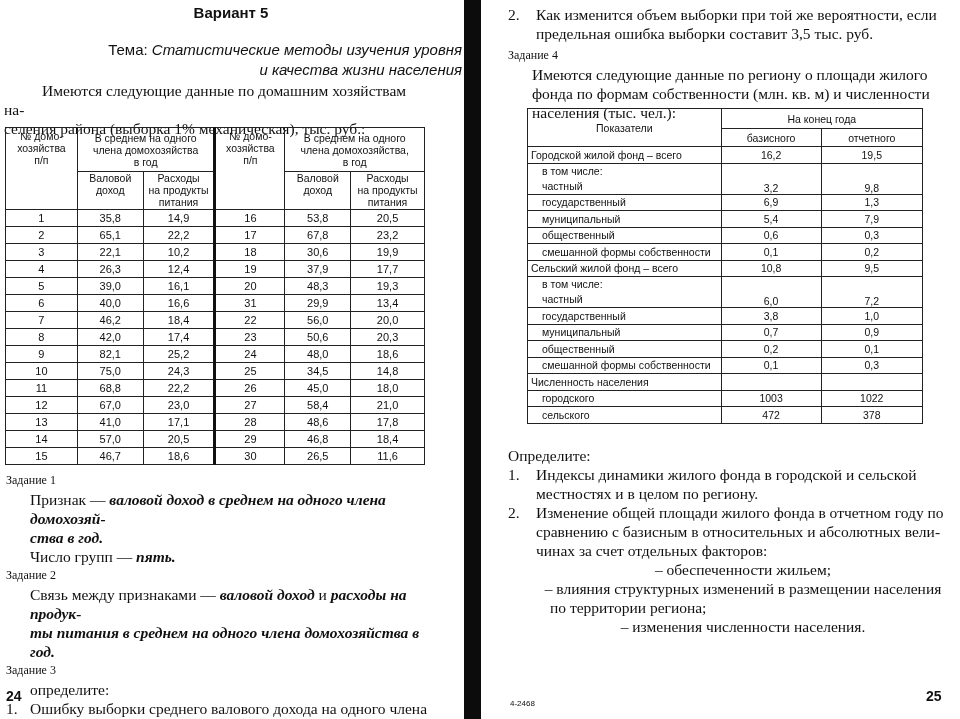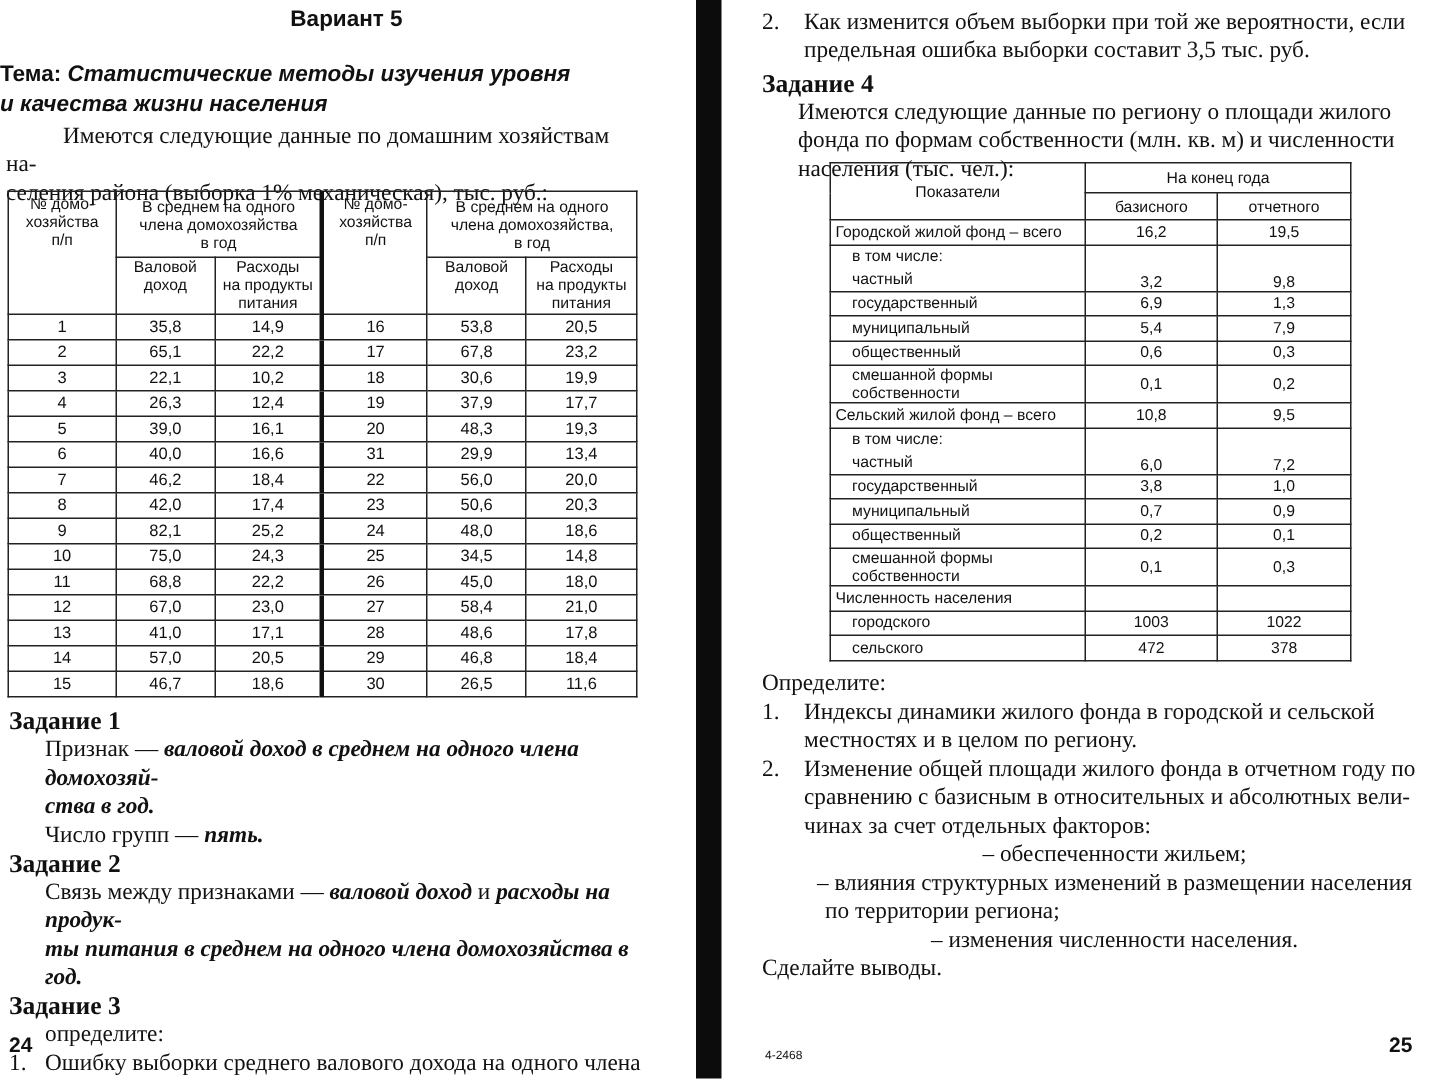--- a/index.html
+++ b/index.html
@@ -4,32 +4,32 @@
 <style>
   html, body { margin:0; padding:0; }
   body { width:960px; height:719px; position:relative; background:#fff; overflow:hidden; color:#111; font-family:"Liberation Serif", serif; }
   .page { position:absolute; top:0; height:719px; }
   .left { left:0; width:462px; }
   .right { left:482px; width:478px; }
   .binding { position:absolute; left:464px; top:0; width:17px; height:719px; background:#0c0c0c; }
   .sans { font-family:"Liberation Sans", sans-serif; }
   .abs { position:absolute; }
   .variant { left:0; width:462px; top:4px; text-align:center; font-size:15px; font-weight:bold; }
-  .topic { left:0; width:462px; top:40px; text-align:left; font-size:15px; font-weight:bold; line-height:20px; }
+  .topic { left:0; width:462px; top:40px; text-align:right; font-size:15px; font-weight:normal; line-height:20px; }
   .topic i { font-style:italic; }
   .para { font-size:15.5px; line-height:19px; }
   .indent { text-indent:42px; }
   table.tbl { position:absolute; border-collapse:collapse; font-family:"Liberation Sans", sans-serif; font-size:10.5px; }
   table.tbl td { border:1px solid #222; text-align:center; padding:0 2px; line-height:12px; }
   .lt td.thick { border-left:3px solid #111; }
   .lt tr.data td { height:16px; font-size:11px; }
   .rt td { font-size:10.5px; }
   .rt td.lbl { text-align:left; padding-left:3px; }
   .rt td.sub { padding-left:14px; }
-  .task-h { font-weight:bold; font-size:17px; }
+  .task-h { font-weight:normal; font-size:12px; }
   .bi { font-weight:bold; font-style:italic; }
   .pnum { font-family:"Liberation Sans", sans-serif; font-weight:bold; font-size:14px; }
   .li { position:relative; padding-left:28px; }
   .li .n { position:absolute; left:0; top:0; }
   .dash { padding-left:28px;text-align:center; }
 </style>
 </head>
 <body>
 
 <div class="page left">
@@ -240,21 +240,21 @@
       <div>предельная ошибка выборки составит 3,5 тыс. руб.</div>
     </div>
     <div class="task-h" style="margin-top:3px;">Задание 4</div>
     <div style="padding-left:24px;">
       <div>Имеются следующие данные по региону о площади жилого</div>
       <div>фонда по формам собственности (млн. кв. м) и численности</div>
       <div>населения (тыс. чел.):</div>
     </div>
   </div>
 
-  <table class="tbl rt" style="left:45px; top:108px; width:348px;margin-left:26px;">
+  <table class="tbl rt" style="left:45px; top:108px; width:396px;">
     <colgroup>
         <col style="width:206px">
         <col style="width:106px">
         <col style="width:108px">
       </colgroup>
     <tbody>
         <tr style="height:20px;">
       <td rowspan="2">Показатели</td>
       <td colspan="2">На конец года</td>
     </tr>
@@ -358,18 +358,17 @@
     <div class="li">
       <span class="n">2.</span>
       <div>Изменение общей площади жилого фонда в отчетном году по</div>
       <div>сравнению с базисным в относительных и абсолютных вели-</div>
       <div>чинах за счет отдельных факторов:</div>
     </div>
     <div class="dash">– обеспеченности жильем;</div>
     <div class="dash">– влияния структурных изменений в размещении населения</div>
     <div style="padding-left:42px;">по территории региона;</div>
     <div class="dash">– изменения численности населения.</div>
-    <div>Сделайте выводы.</div>
   </div>
 
   <div class="abs sans" style="left:28px; top:699px; font-size:8px;">4-2468</div>
   <div class="abs pnum" style="left:444px; top:688px;">25</div>
 </div>
 
 </body></html>

